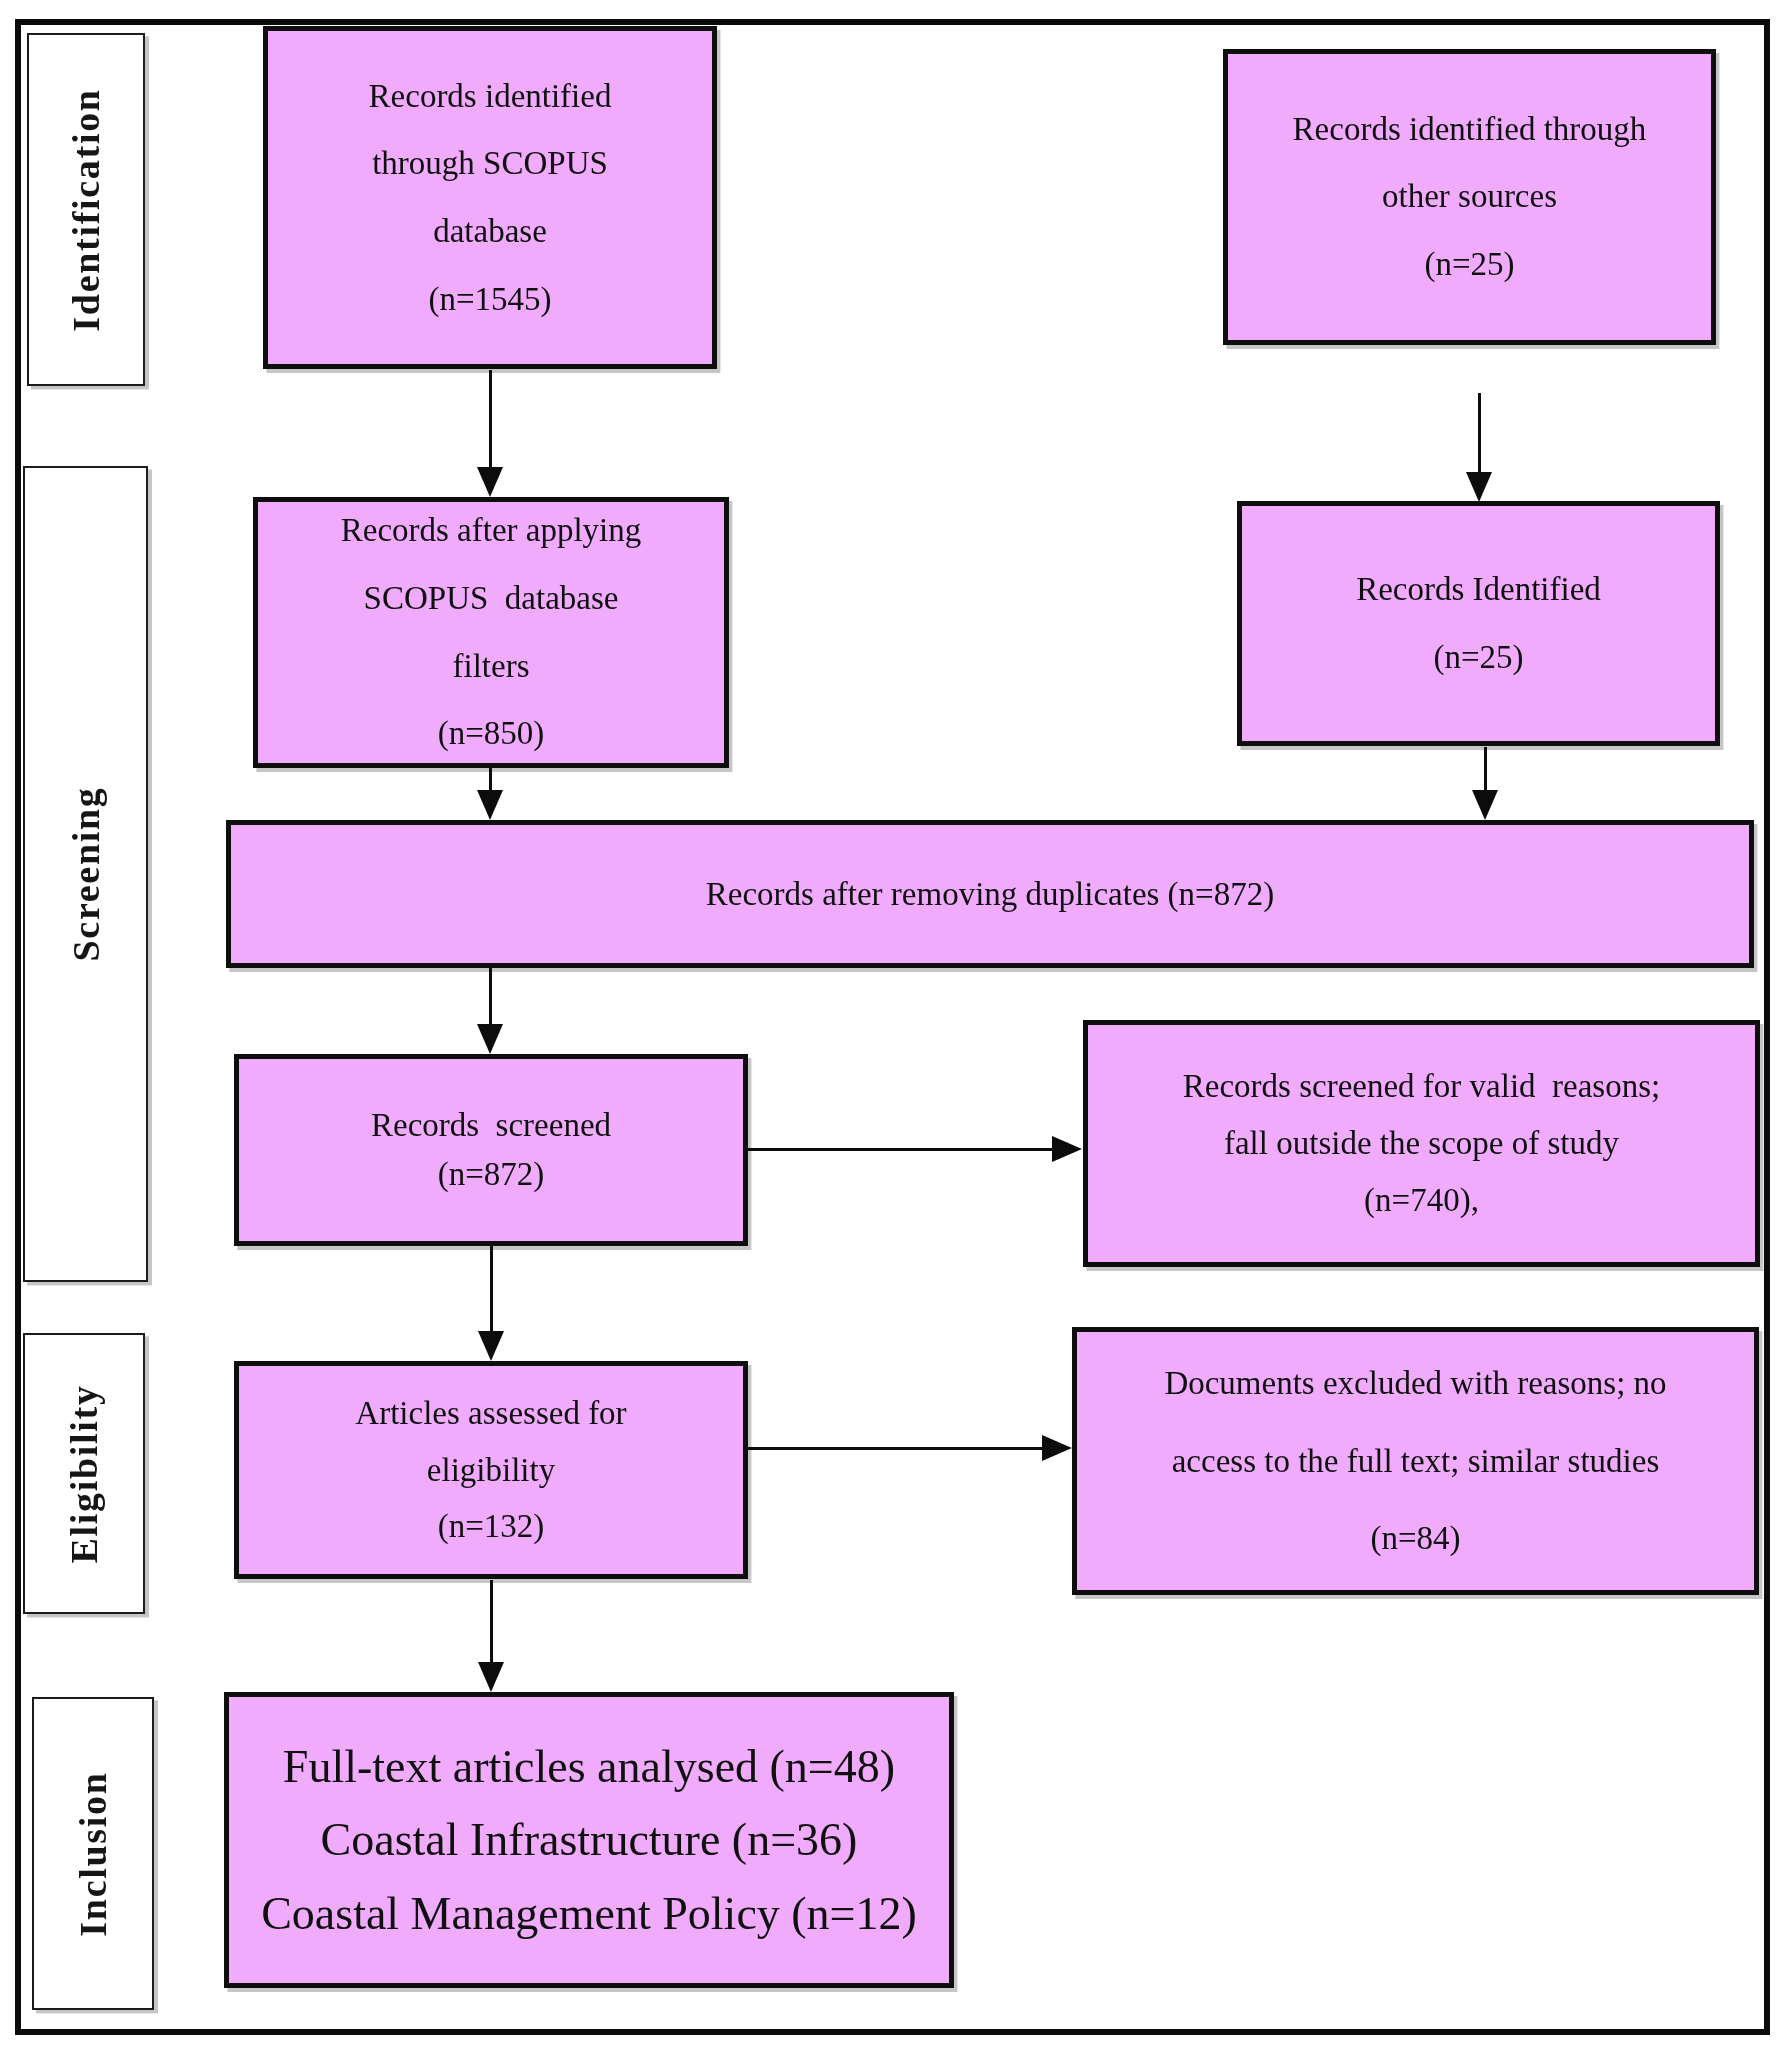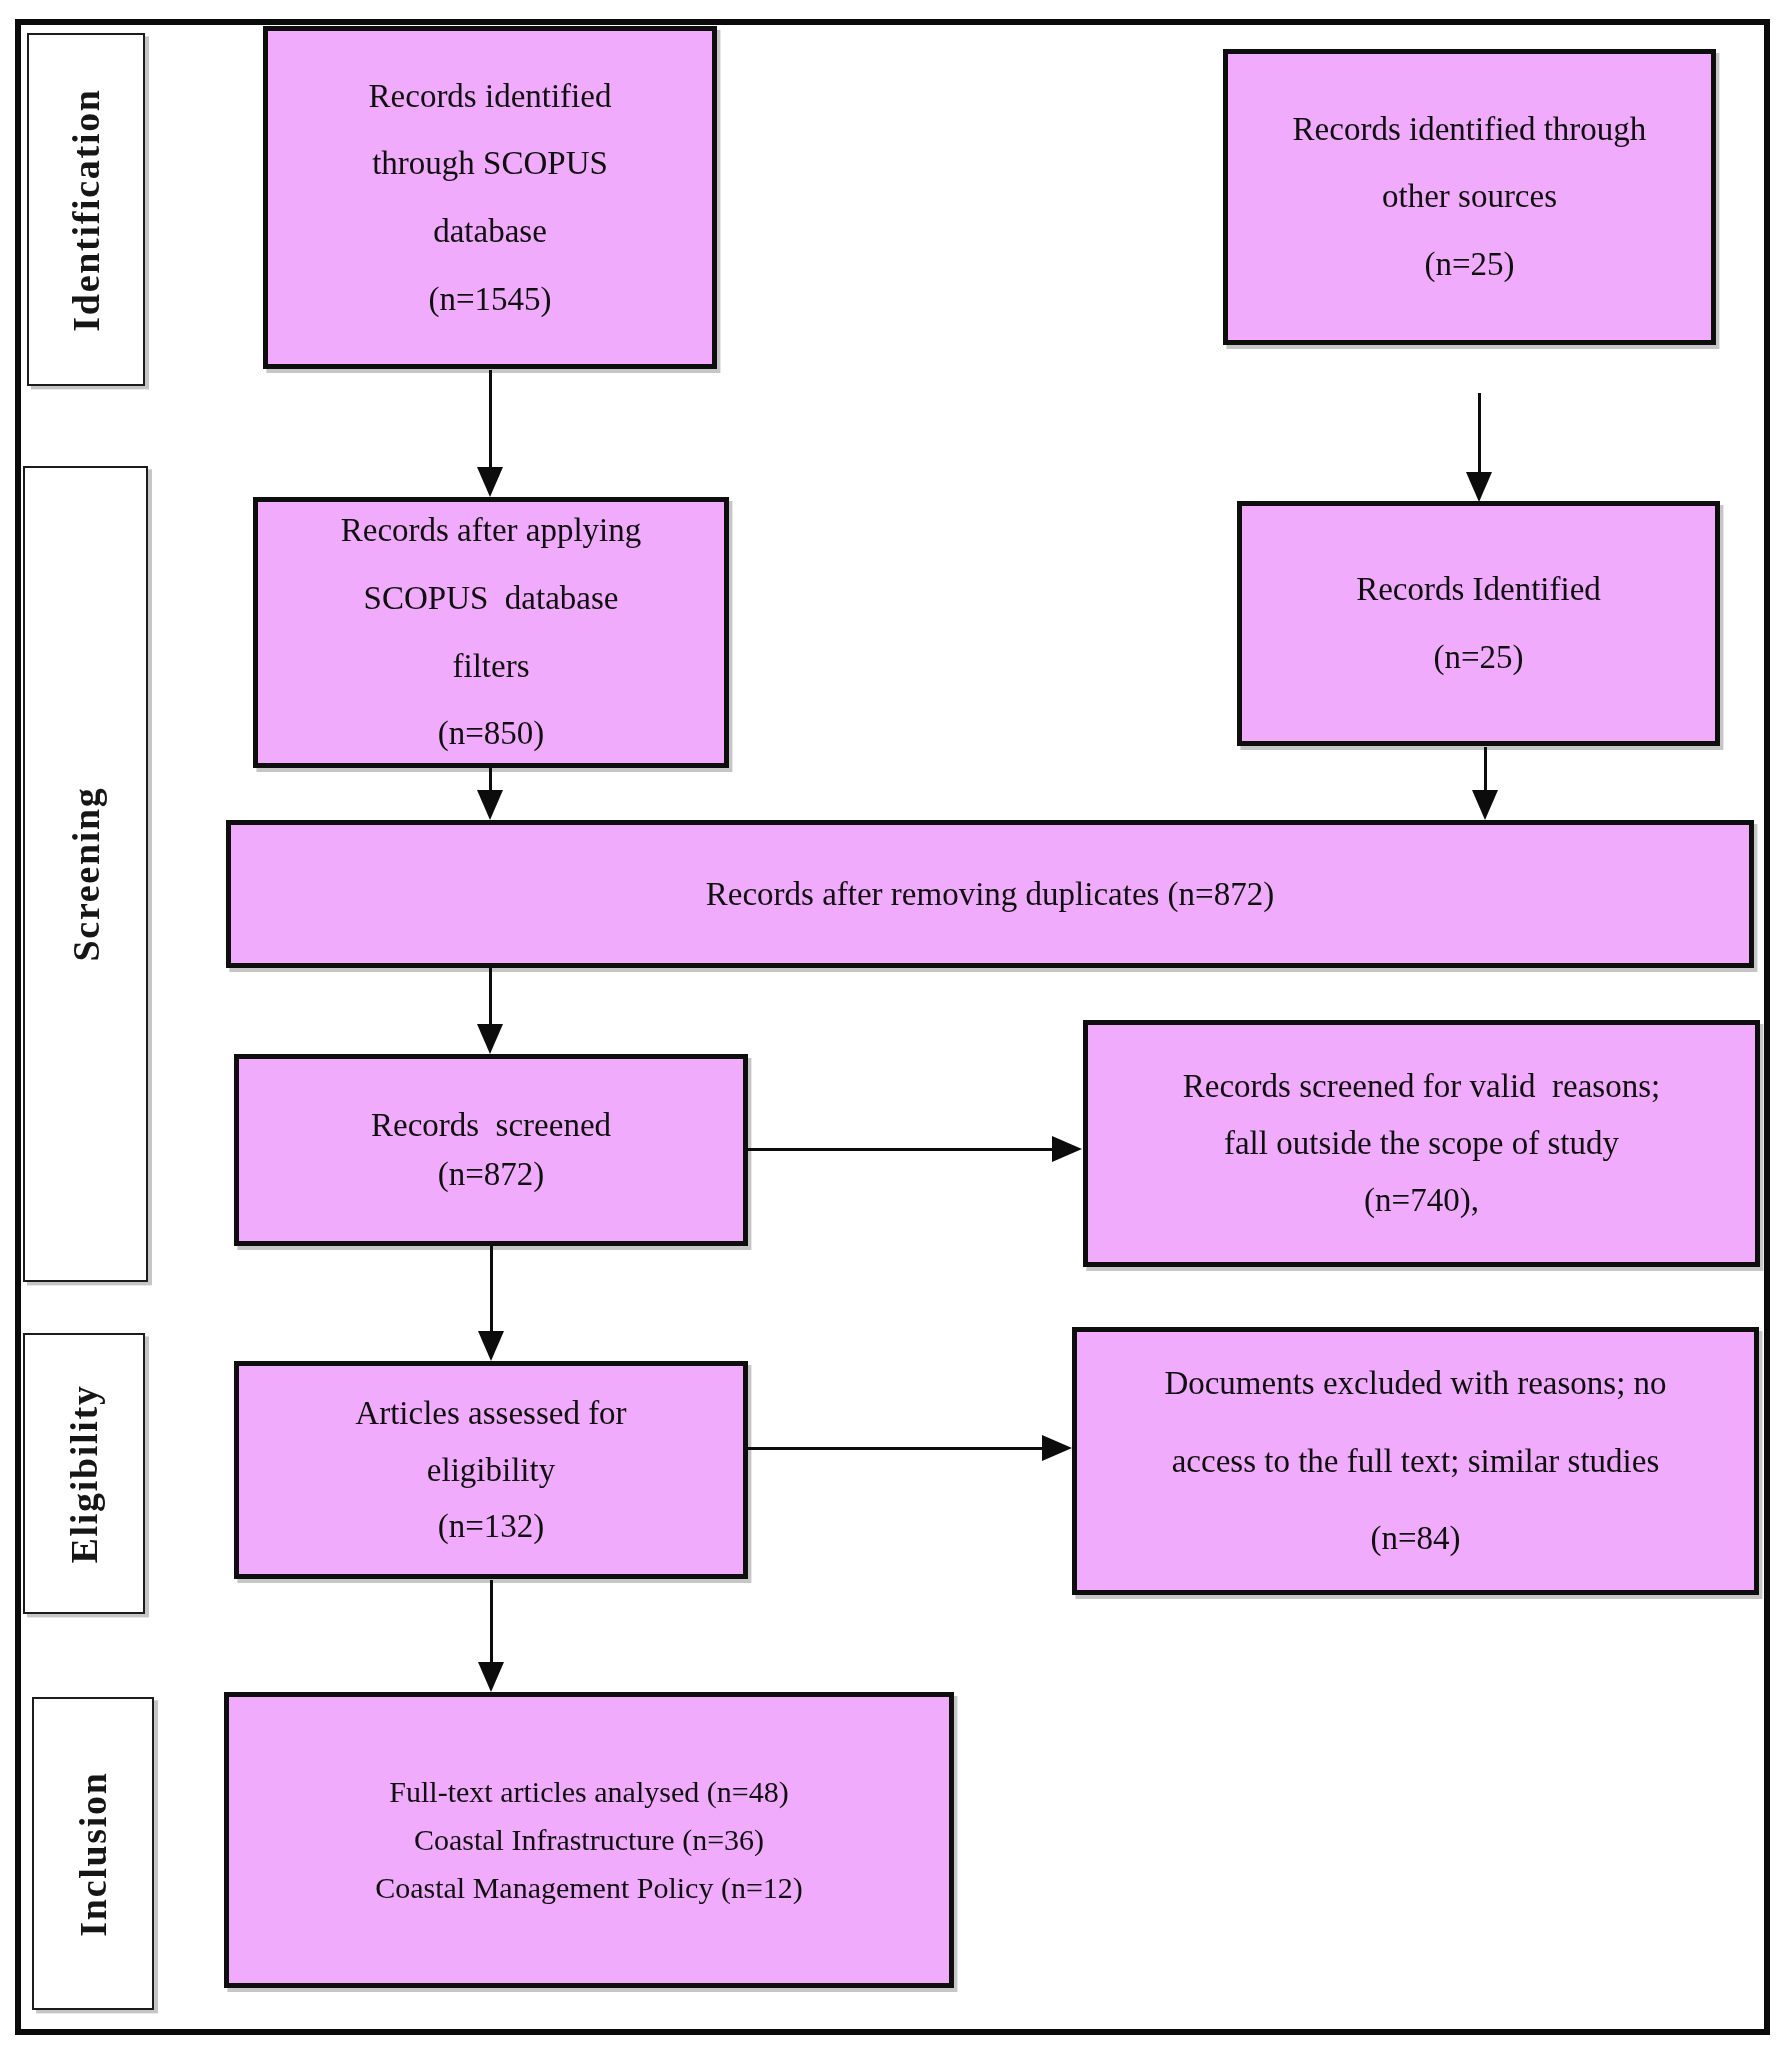--- a/index.html
+++ b/index.html
@@ -121,21 +121,21 @@
     <span class="ln">eligibility</span>
     <span class="ln">(n=132)</span>
   </div>
 
   <div class="bx lh17" style="left:1072px;top:1327px;width:687px;height:268px;gap:21px;">
     <span class="ln">Documents excluded with reasons; no</span>
     <span class="ln">access to the full text; similar studies</span>
     <span class="ln">(n=84)</span>
   </div>
 
-  <div class="bx lh16" style="left:224px;top:1692px;width:730px;height:296px;font-size:30px;">
+  <div class="bx lh16" style="left:224px;top:1692px;width:730px;height:296px;font-size:46px;">
     <span class="ln">Full-text articles analysed (n=48)</span>
     <span class="ln">Coastal Infrastructure (n=36)</span>
     <span class="ln">Coastal Management Policy (n=12)</span>
   </div>
 
   <div class="arr arr-v" style="left:477px;top:370px;height:127px;">
     <div class="shaft-v"></div>
     <div class="head-down"></div>
   </div>
 

